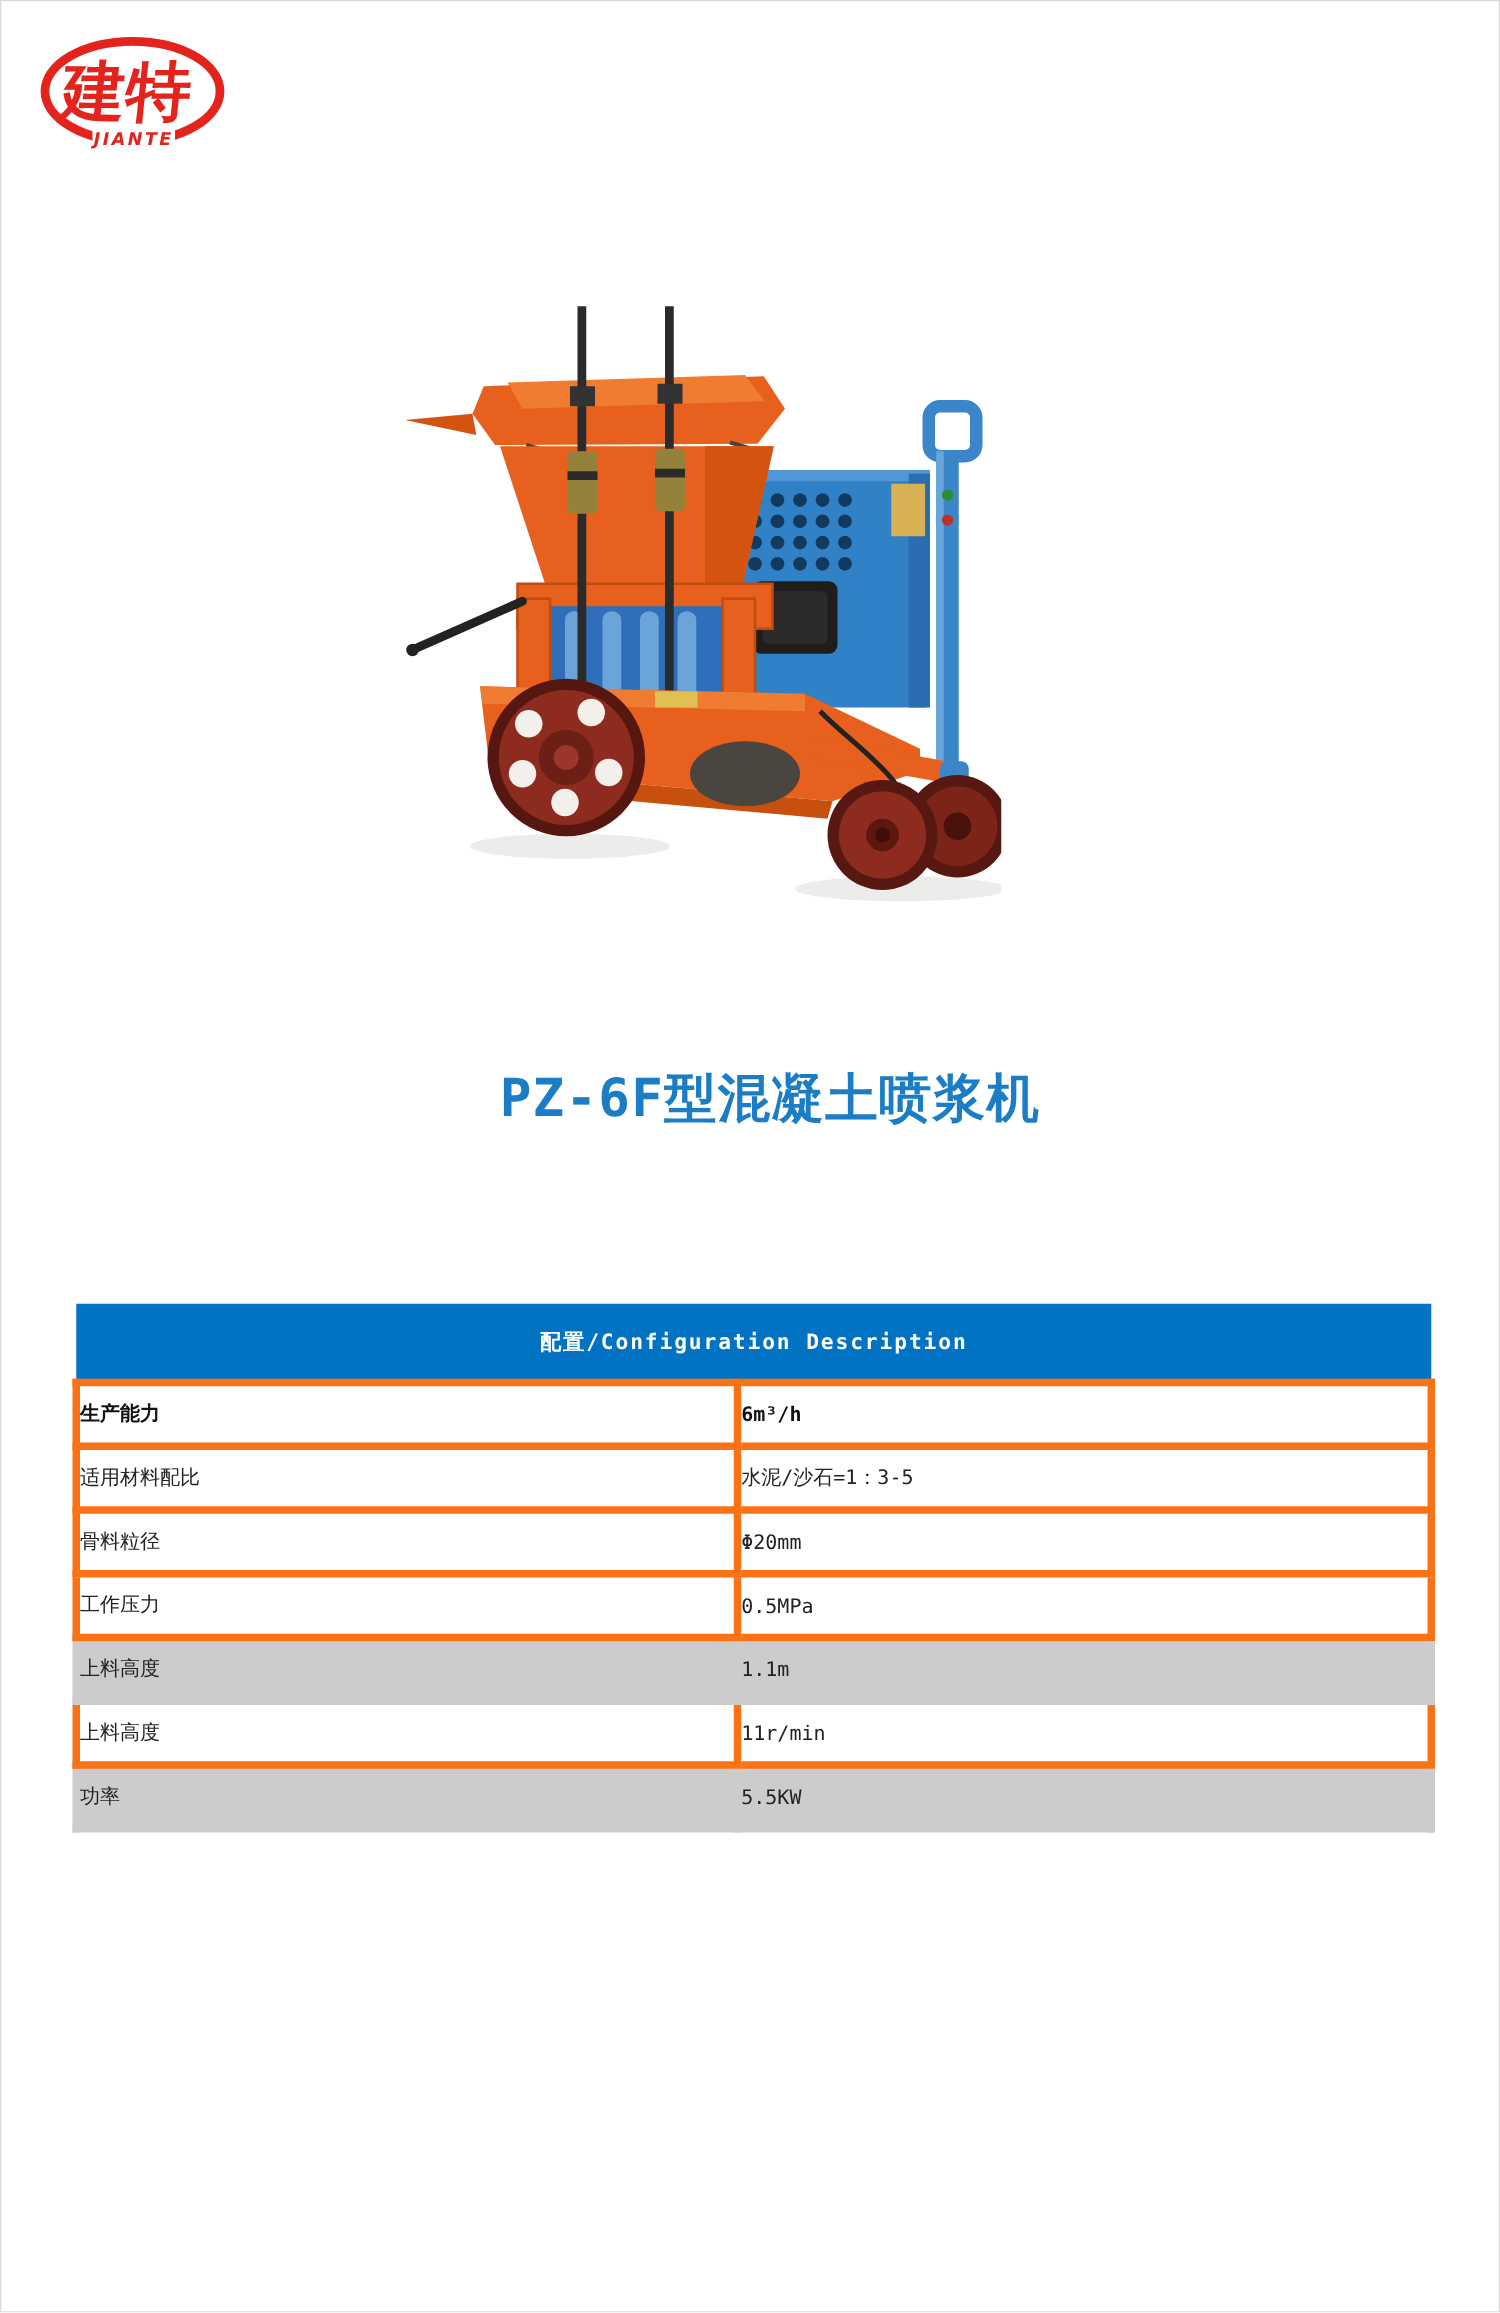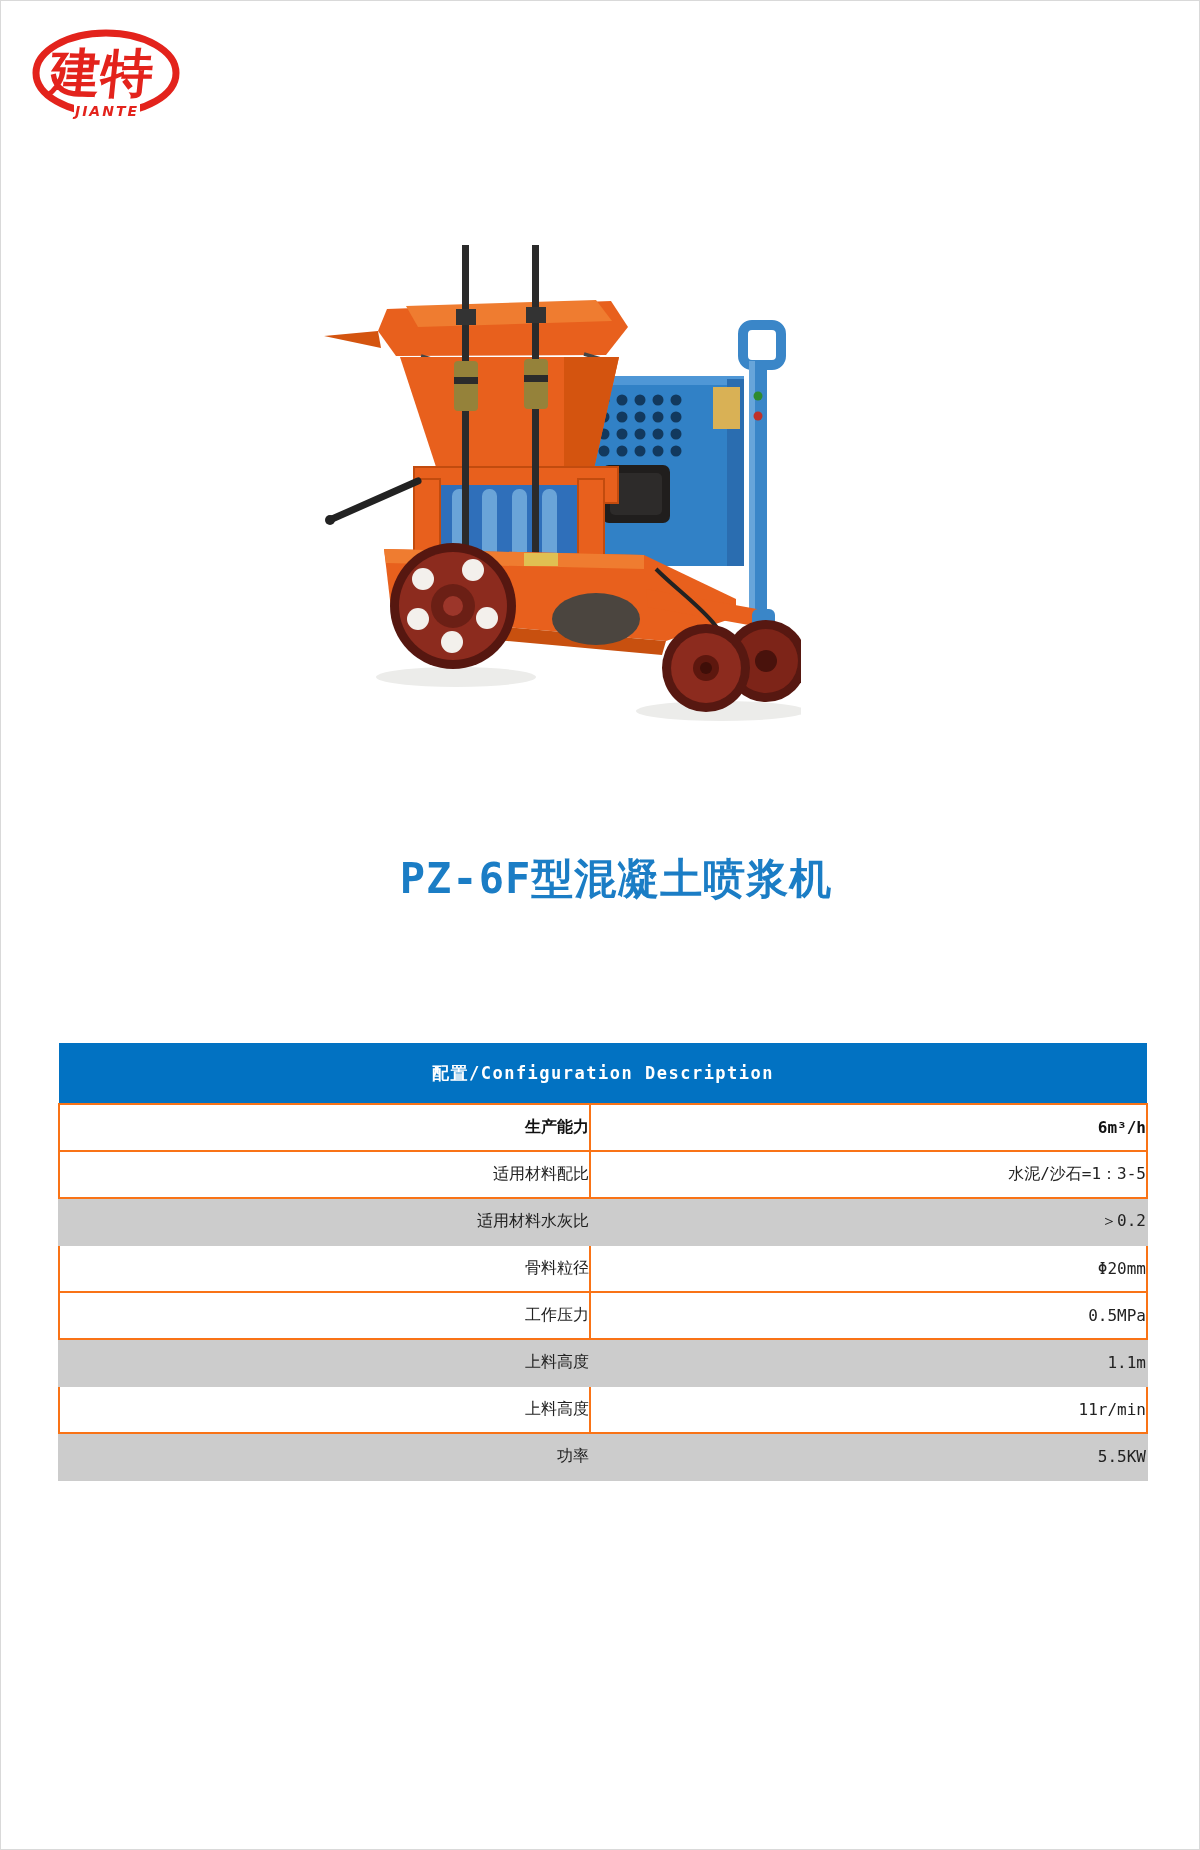--- a/index.html
+++ b/index.html
@@ -28,23 +28,23 @@
     position:absolute; left:57px; top:1042px; width:1090px;
     border-collapse:collapse; table-layout:fixed;
     font-family:"DejaVu Sans Mono","Liberation Mono",monospace;
   }
   .spec-table th{
     background:#0272c2; color:#ffffff; height:60px;
     font-size:17px; font-weight:bold; letter-spacing:1.5px;
     text-align:center; padding:0;
   }
   .spec-table td{
-    height:45px; text-align:right; vertical-align:middle;
+    height:45px; text-align:left; vertical-align:middle;
     font-size:16px; color:#222222; padding:0;
-    border:2px solid #f97316; background:#ffffff;
+    border:6px solid #f97316; background:#ffffff;
   }
   .spec-table tr.alt td{ background:#cccccc; border-color:#cccccc; }
   .spec-table tr.bold td{ font-weight:bold; color:#111111; }
   .col-label{width:48.8%;} .col-value{width:51.2%;}
 </style>
 </head>
 <body>
 
 <div class="page">
 
@@ -189,24 +189,20 @@
     </thead>
     <tbody>
         <tr class="bold">
       <td>生产能力</td>
       <td>6m³/h</td>
     </tr>
         <tr>
       <td>适用材料配比</td>
       <td>水泥/沙石=1：3-5</td>
     </tr>
-        <tr class="alt">
-      <td>适用材料水灰比</td>
-      <td>＞0.2</td>
-    </tr>
         <tr>
       <td>骨料粒径</td>
       <td>Φ20mm</td>
     </tr>
         <tr>
       <td>工作压力</td>
       <td>0.5MPa</td>
     </tr>
         <tr class="alt">
       <td>上料高度</td>

